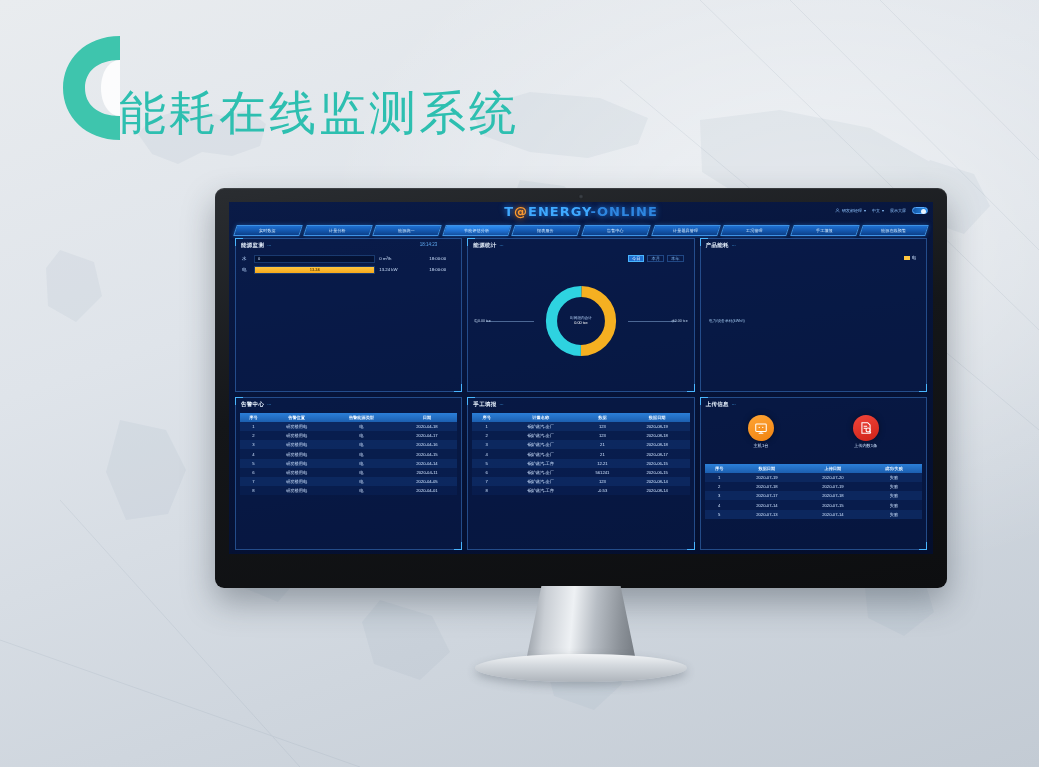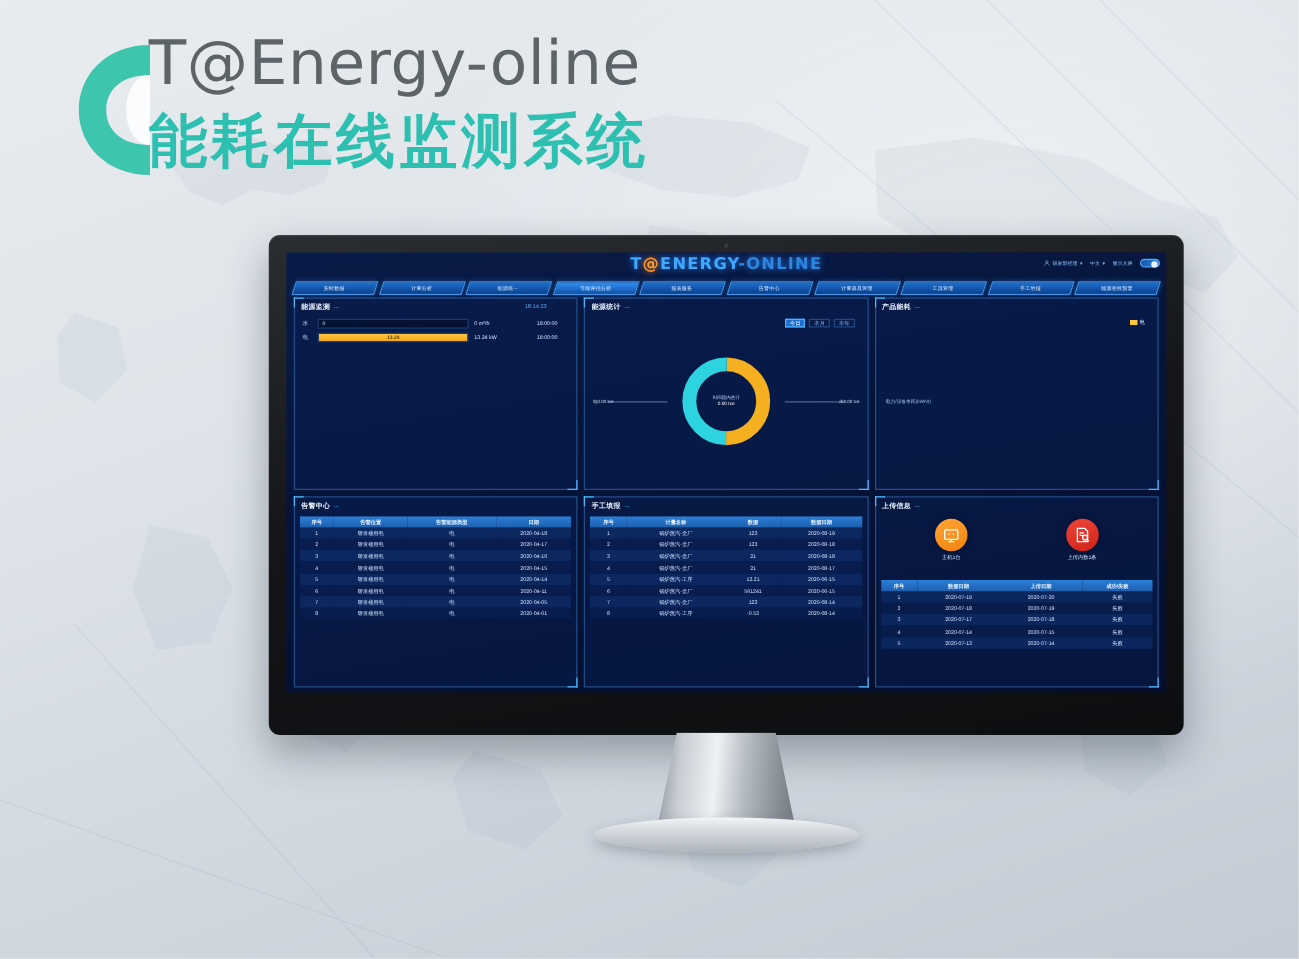--- a/index.html
+++ b/index.html
@@ -19,21 +19,21 @@
   
   .headline { position:absolute; left:57px; top:26px; width:560px; height:130px; }
   .logo-c { position:absolute; left:0; top:4px; width:74px; height:116px; }
   .title-en {
     position:absolute; left:62px; top:-4px;
     font-size:49px; font-weight:400; color:#5c6468; letter-spacing:.5px;
     font-family:"DejaVu Sans", sans-serif; white-space:nowrap;
   }
   .title-cn {
     position:absolute; left:62px; top:56px;
-    font-size:47px; font-weight:700; color:#2dbfb0; letter-spacing:3px;
+    font-size:47px; font-weight:400; color:#2dbfb0; letter-spacing:3px;
     white-space:nowrap;
   }
 
   
   .monitor { position:absolute; left:215px; top:188px; width:732px; height:400px; }
   .bezel {
     position:absolute; inset:0; border-radius:9px;
     background:linear-gradient(170deg,#2a2d31 0%,#141619 45%,#0d0e10 100%);
     box-shadow:0 14px 32px rgba(40,50,60,.38), inset 0 1px 1px rgba(255,255,255,.12);
     padding:14px 14px 34px 14px;
@@ -215,21 +215,20 @@
     <line x1="0" y1="640" x2="360" y2="767"></line>
     <line x1="60" y1="500" x2="300" y2="767"></line>
   </g>
 </svg>
 
 <div class="headline">
   <svg class="logo-c" viewBox="0 0 74 116">
     <path d="M63 6 C28 6 6 30 6 58 C6 86 28 110 63 110 L63 86 C40 86 28 74 28 58 C28 42 40 30 63 30 Z" fill="#3ec5ad"></path>
     <path d="M63 30 L63 86 C52 86 44 74 44 58 C44 42 52 30 63 30 Z" fill="#ffffff" opacity="0.85"></path>
   </svg>
-  <div class="title-en">T@Energy-oline</div>
   <div class="title-cn">能耗在线监测系统</div>
 </div>
 
 <div class="monitor">
   <div class="bezel">
     <div class="webcam"></div>
   </div>
 
   <div class="screen">
     <div class="dash">

